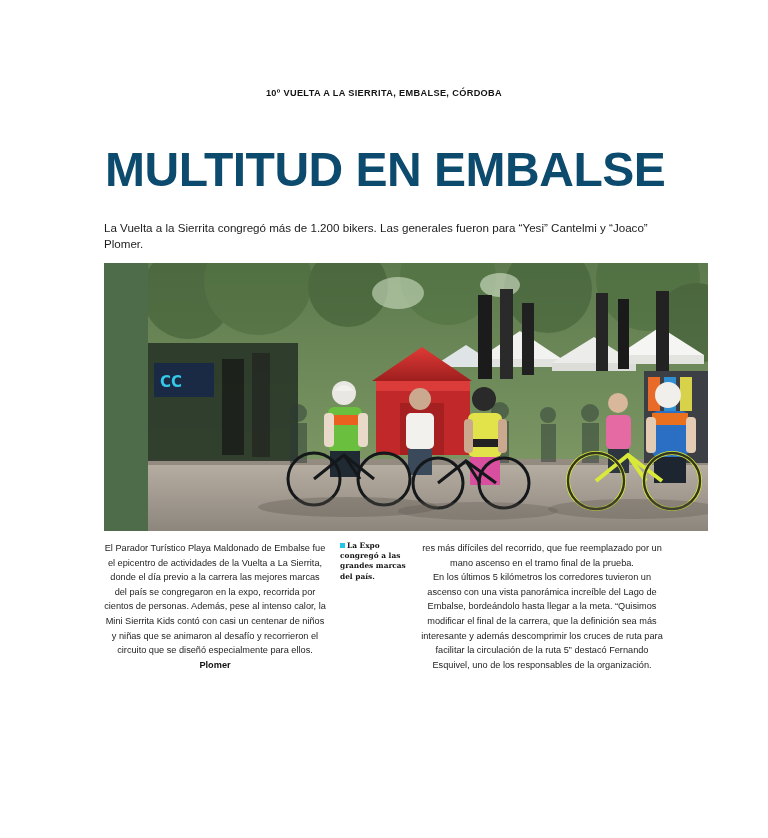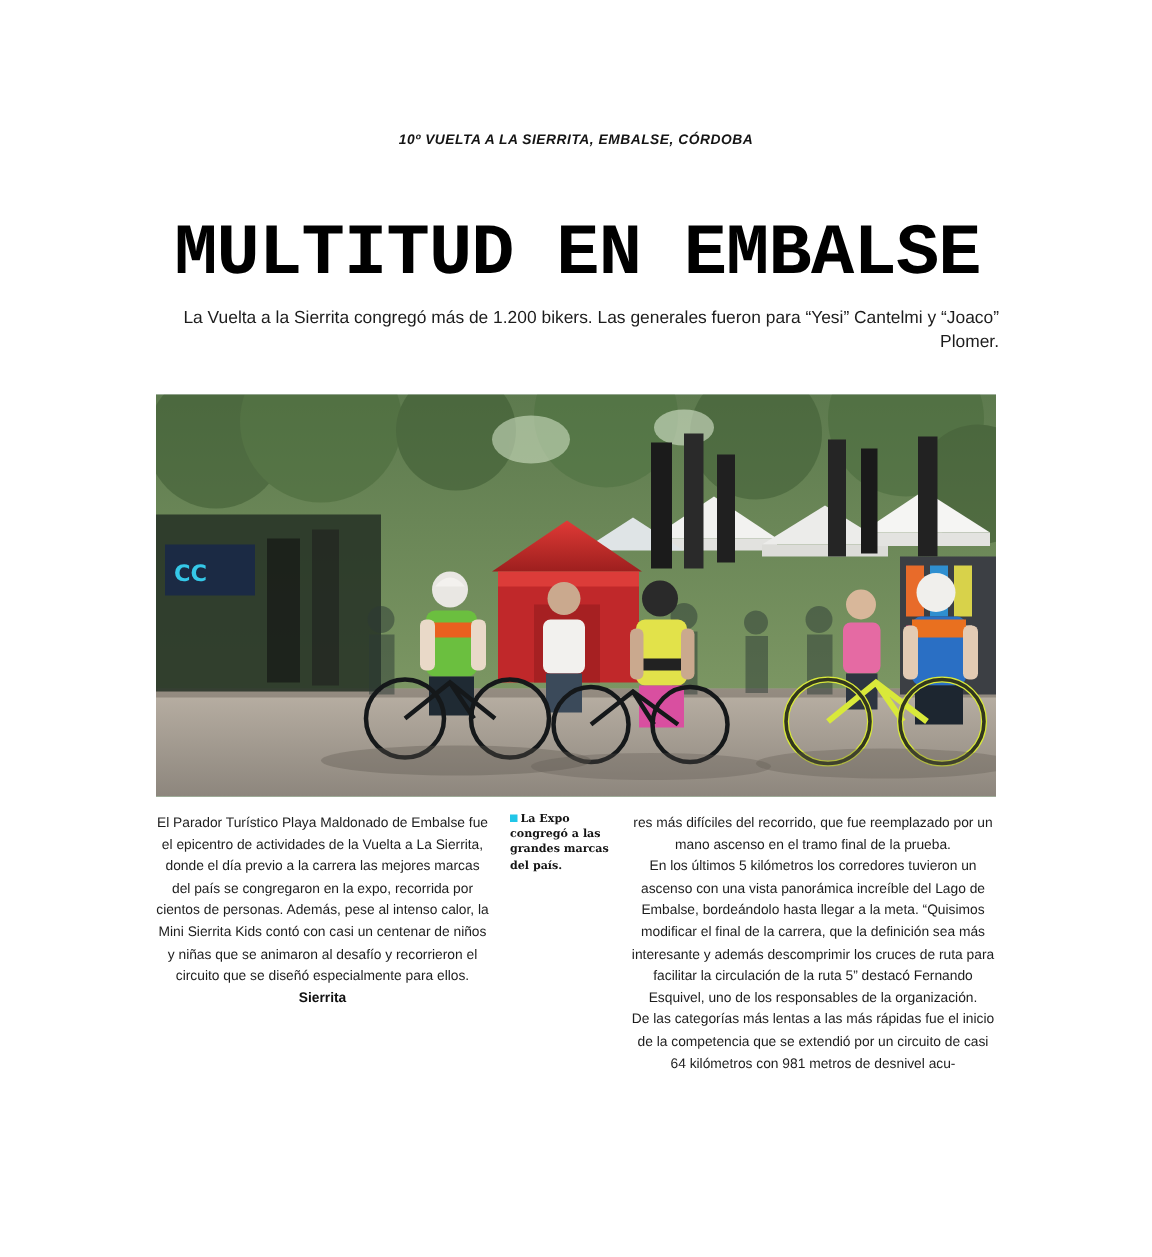--- a/index.html
+++ b/index.html
@@ -27,62 +27,62 @@
     position: absolute;
     top: 88px;
     left: 0;
     width: 768px;
     text-align: center;
     font-size: 9.2px;
     font-weight: bold;
     letter-spacing: 0.35px;
     color: #141414;
     text-transform: uppercase;
-    font-style: italic;
   }
 
   
   .headline {
     position: absolute;
     top: 146px;
     left: 105px;
     width: 560px;
     text-align: center;
     font-size: 48px;
     line-height: 48px;
     font-weight: 900;
     letter-spacing: -0.5px;
-    color: #000000;
-    font-family: Liberation Mono, monospace;
+    color: #0c4a6e;
+    font-family: Liberation Sans, sans-serif;
     font-stretch: condensed;
     white-space: nowrap;
   }
 
   
   .deck {
     position: absolute;
-    top: 204px;
+    top: 220px;
     left: 104px;
     width: 562px;
-    text-align: right;
+    text-align: left;
     font-size: 11.6px;
     line-height: 16px;
     color: #1c1c1c;
     font-family: "Liberation Sans", sans-serif;
   }
 
   
   .photo {
     position: absolute;
     top: 263px;
     left: 104px;
     width: 560px;
     height: 268px;
     overflow: hidden;
     background: #4e6c4a;
+    padding-left: 44px;
   }
   .photo svg { display: block; }
 
   
   .cols {
     position: absolute;
     top: 541px;
     left: 104px;
     width: 560px;
     height: 190px;
@@ -307,29 +307,28 @@
       <ellipse cx="200" cy="244" rx="90" ry="10" fill="#5d564e" opacity="0.35"></ellipse>
       <ellipse cx="330" cy="248" rx="80" ry="9" fill="#5d564e" opacity="0.3"></ellipse>
       <ellipse cx="486" cy="246" rx="86" ry="10" fill="#5d564e" opacity="0.32"></ellipse>
     </svg>
   </div>
 
   <div class="cols">
 
     <div class="col col-left">
       <p>El Parador Turístico Playa Maldonado de Embalse fue el epicentro de actividades de la Vuelta a La Sierrita, donde el día previo a la carrera las mejores marcas del país se congregaron en la expo, recorrida por cientos de personas. Además, pese al intenso calor, la Mini Sierrita Kids contó con casi un centenar de niños y niñas que se animaron al desafío y recorrieron el circuito que se diseñó especialmente para ellos.</p>
-      <p class="subhead">Sierrita</p>
+      <p class="subhead">Plomer</p>
     </div>
 
     <div class="caption">
       <span class="marker"></span><span>La Expo congregó a las grandes marcas del país.</span>
     </div>
 
     <div class="col col-right">
       <p>res más difíciles del recorrido, que fue reemplazado por un mano ascenso en el tramo final de la prueba.</p>
       <p>En los últimos 5 kilómetros los corredores tuvieron un ascenso con una vista panorámica increíble del Lago de Embalse, bordeándolo hasta llegar a la meta. “Quisimos modificar el final de la carrera, que la definición sea más interesante y además descomprimir los cruces de ruta para facilitar la circulación de la ruta 5” destacó Fernando Esquivel, uno de los responsables de la organización.</p>
-      <p>De las categorías más lentas a las más rápidas fue el inicio de la competencia que se extendió por un circuito de casi 64 kilómetros con 981 metros de desnivel acu-</p>
     </div>
 
   </div>
 
 
 </div>
 
 </body></html>

